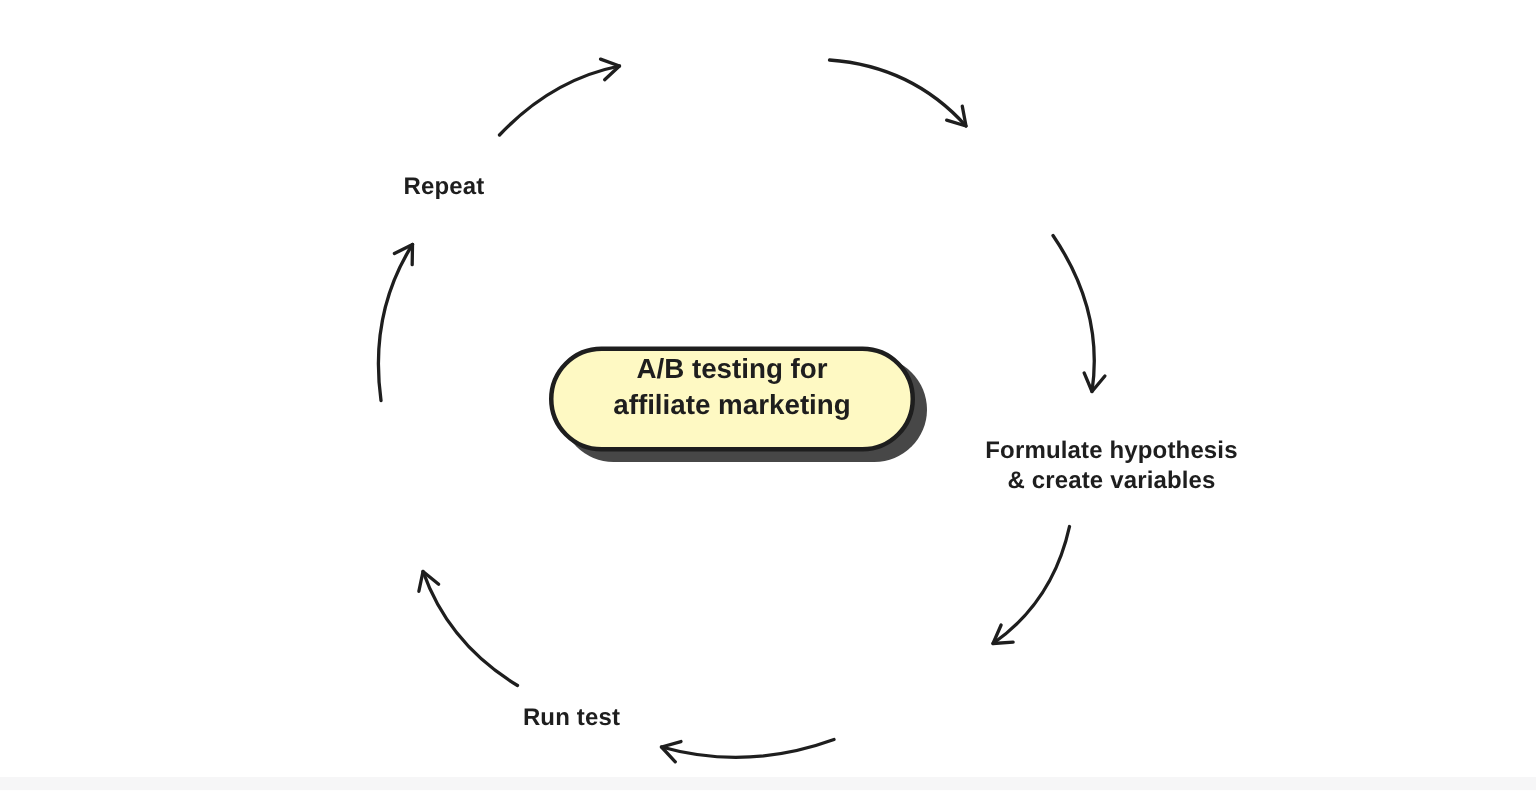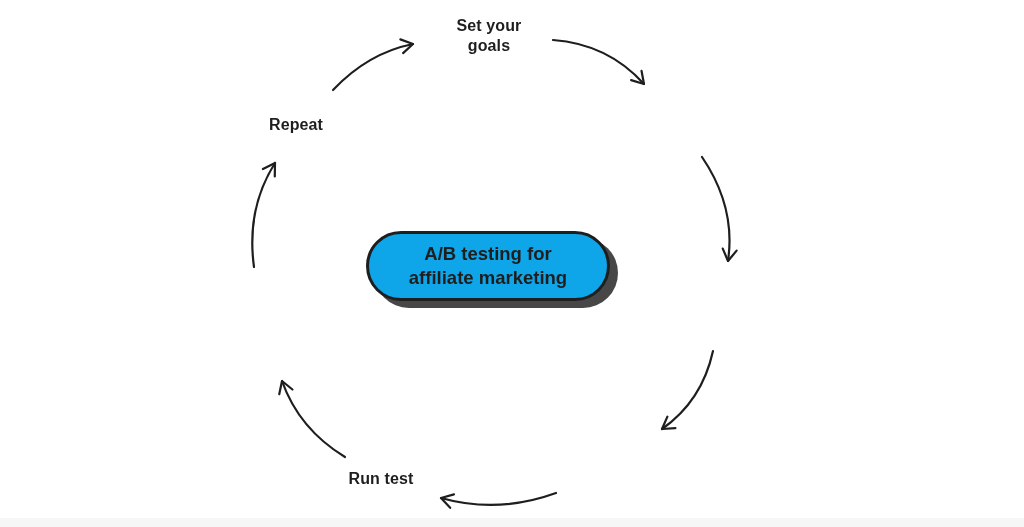--- a/index.html
+++ b/index.html
@@ -46,26 +46,25 @@
     font-weight: 600;
     letter-spacing: 0.1px;
     color: var(--ink, #1e1e1e);
   }
   .center-node {
     position: absolute;
     left: 366px;
     top: 231px;
     width: 238px;
     height: 64px;
-    background: #0ea5e9;
+    background: #fef9c3;
     border: 3px solid var(--ink, #1e1e1e);
     border-radius: 35px;
     box-shadow: 8px 7px 0 0 var(--shadow, #474747);
     display: flex;
-    align-items: center;
     justify-content: center;
   }
   .center-node .title {
     white-space: pre-line;
     text-align: center;
     font-size: 18.5px;
     line-height: 24px;
     font-weight: 600;
     color: var(--ink, #1e1e1e);
   }
@@ -91,24 +90,24 @@
     </defs>
     <path class="curve" d="M 553 40 Q 608 44 644 84" marker-end="url(#arrowhead)"></path>
     <path class="curve" d="M 702 157 Q 736 207 728 261" marker-end="url(#arrowhead)"></path>
     <path class="curve" d="M 713 351 Q 702 401 662 429" marker-end="url(#arrowhead)"></path>
     <path class="curve" d="M 556 493 Q 498 514 441 498" marker-end="url(#arrowhead)"></path>
     <path class="curve" d="M 345 457 Q 299 429 282 381" marker-end="url(#arrowhead)"></path>
     <path class="curve" d="M 254 267 Q 246 209 275 163" marker-end="url(#arrowhead)"></path>
     <path class="curve" d="M 333 90 Q 368 53 413 44" marker-end="url(#arrowhead)"></path>
   </svg>
 
-  <div class="node-label" style="left:489px; top:36px;">Set your
-goals</div>
 
 
+  <div class="node-label" style="left:741px; top:311px;">Formulate hypothesis
+&amp; create variables</div>
 
 
   <div class="node-label" style="left:381px; top:479px;">Run test</div>
 
 
   <div class="node-label" style="left:296px; top:125px;">Repeat</div>
 
   <div class="center-node">
     <div class="title">A/B testing for
 affiliate marketing</div>

